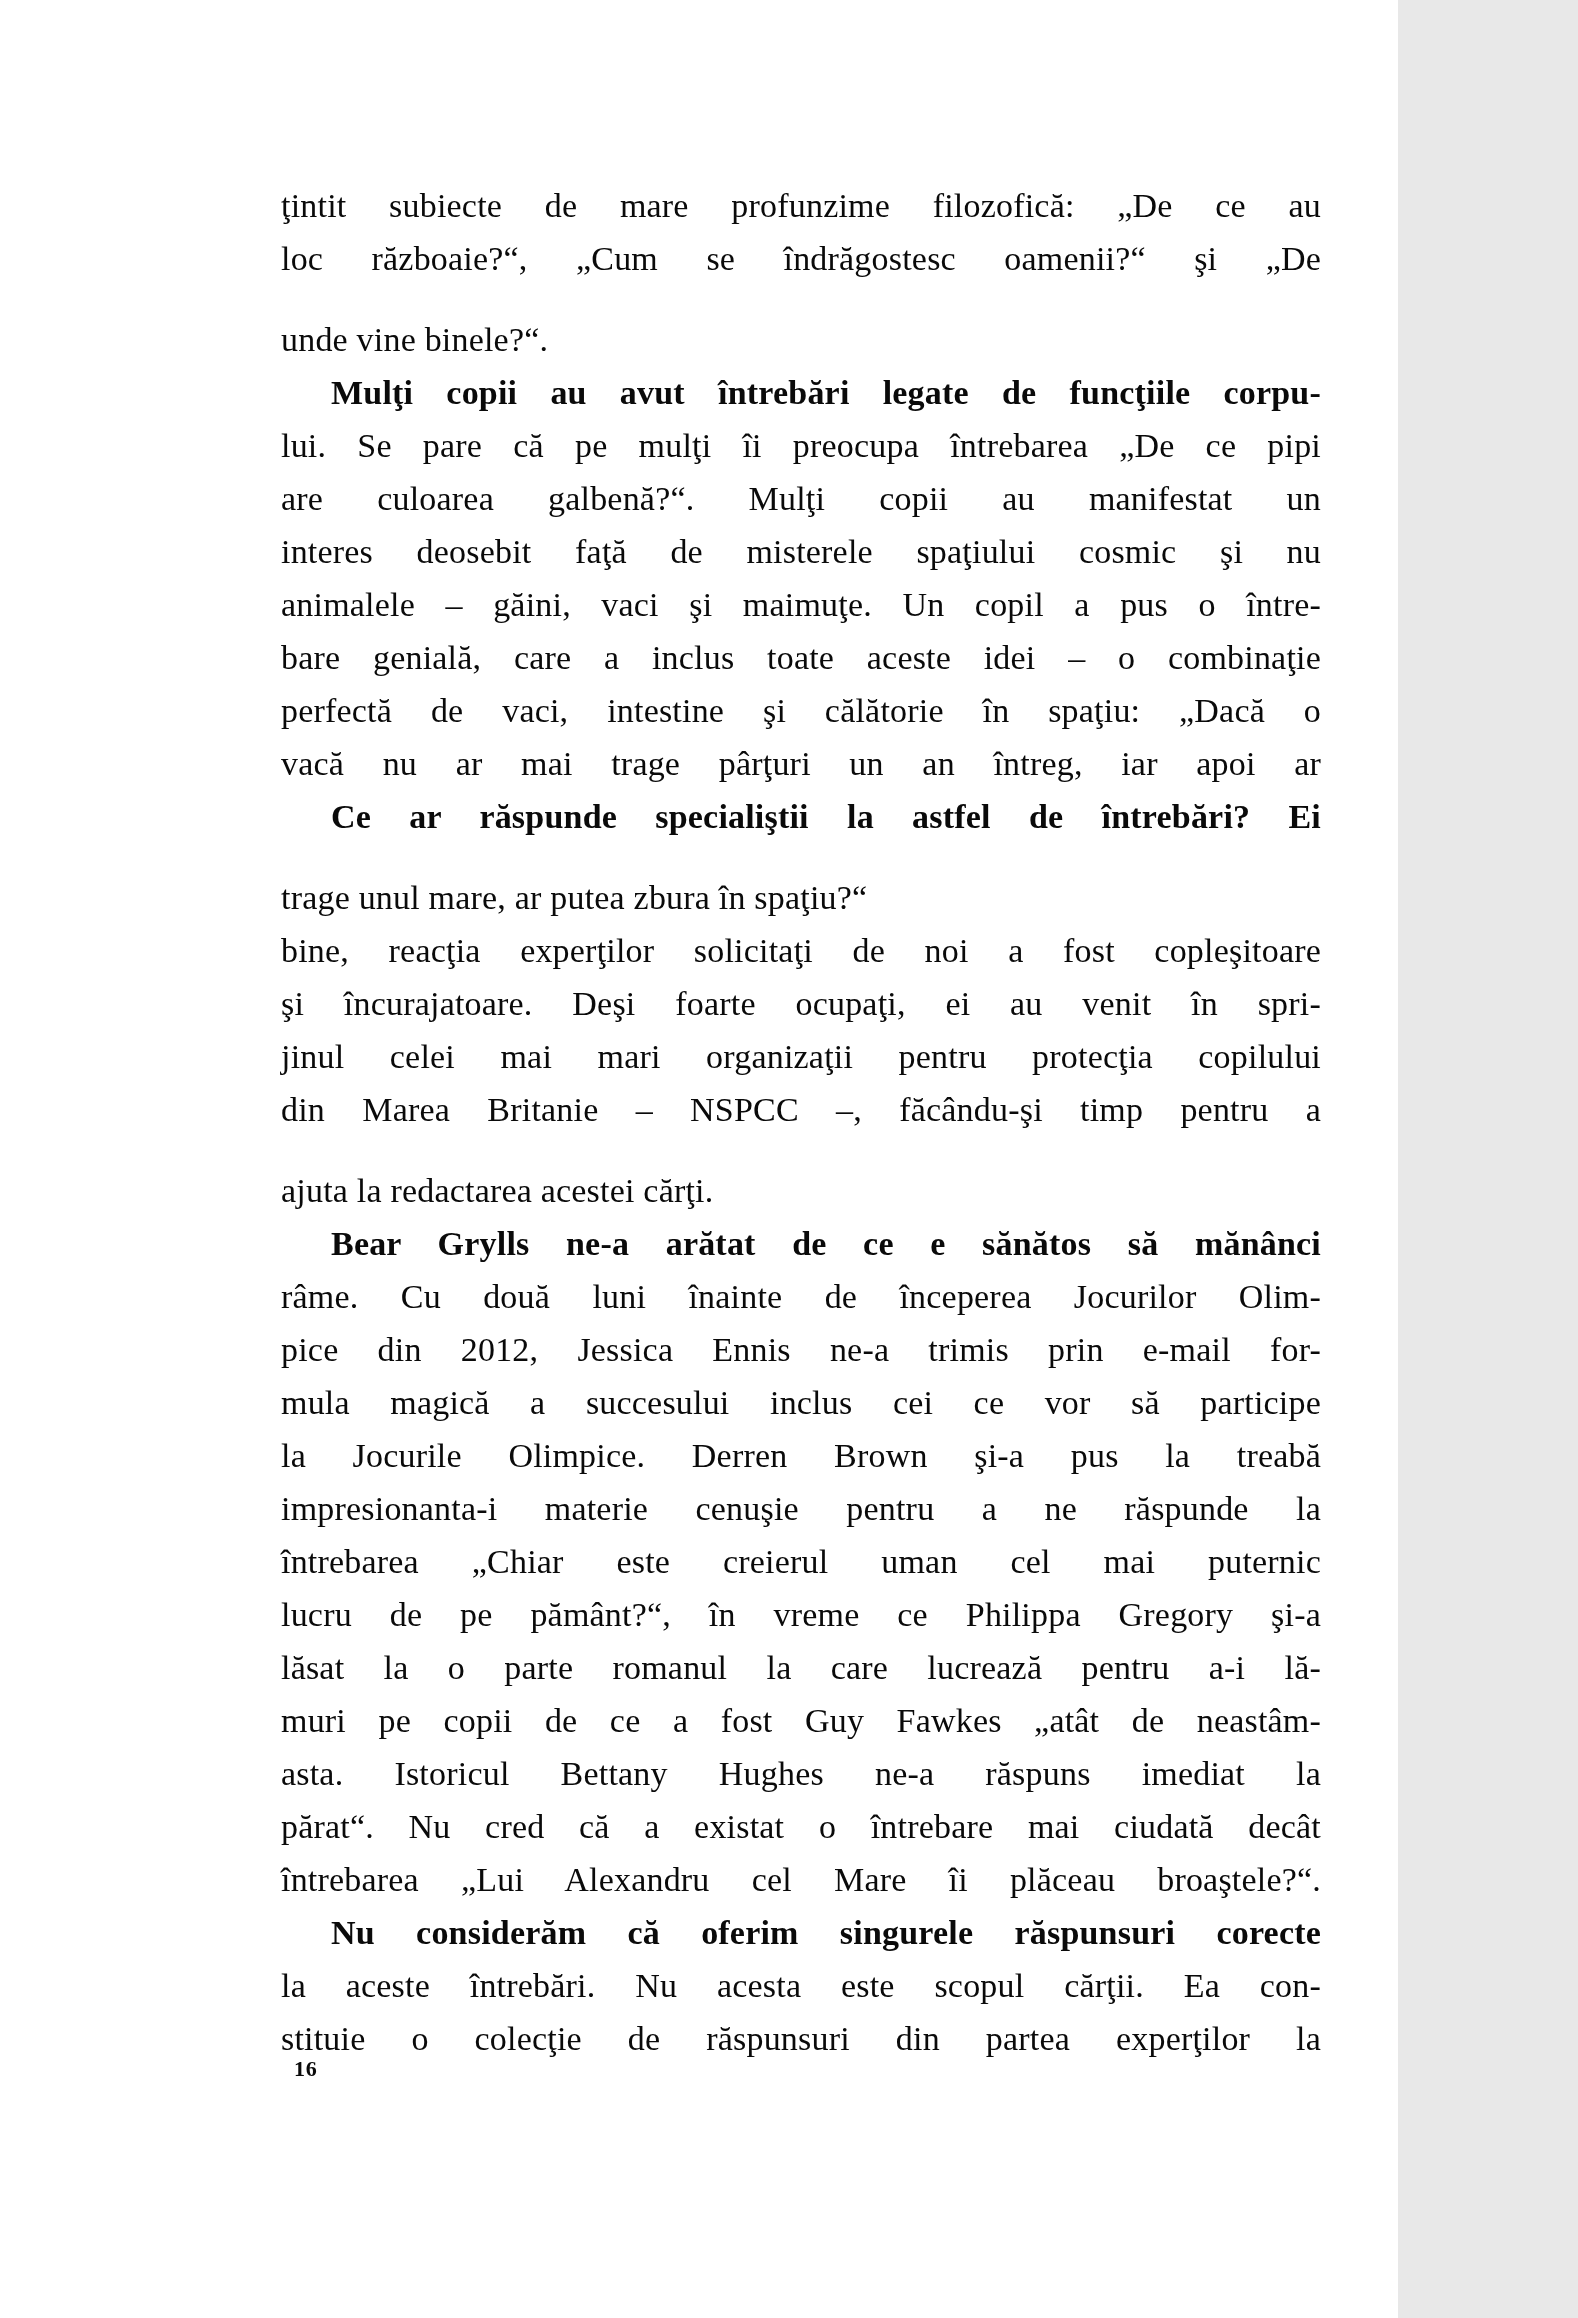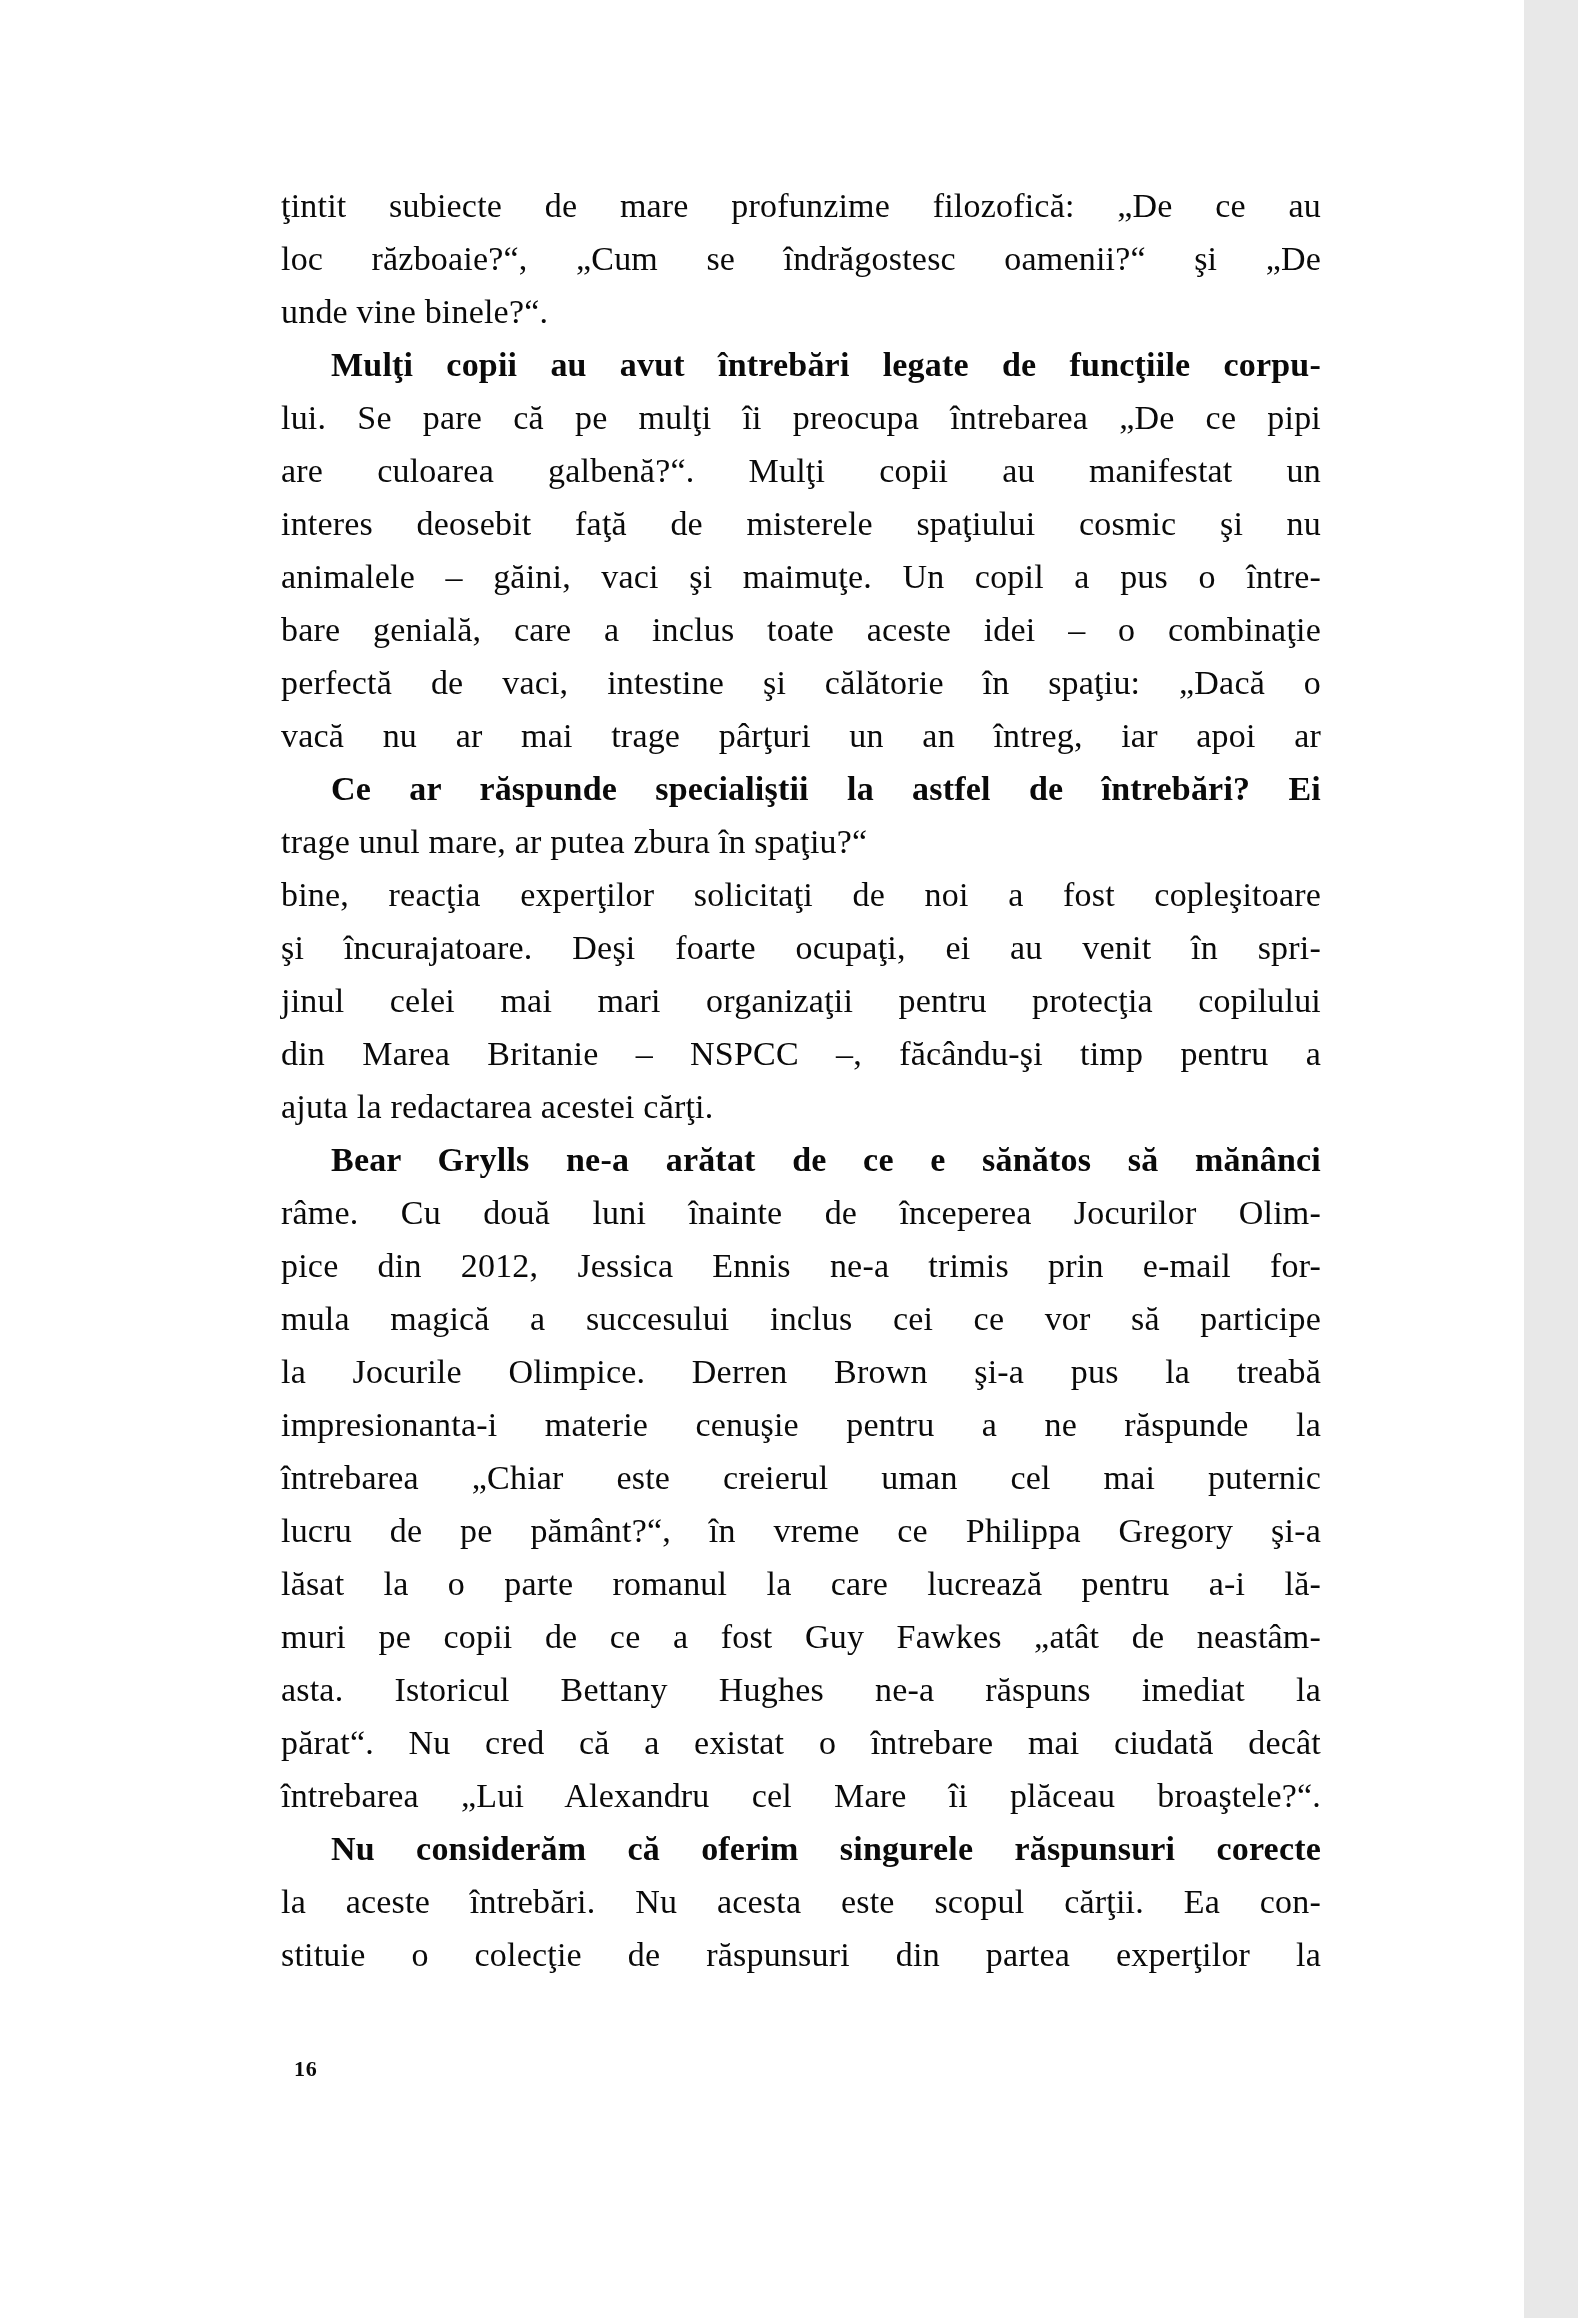--- a/index.html
+++ b/index.html
@@ -2,21 +2,21 @@
 <html style="font-size:13.4px"><head>
 <meta charset="utf-8">
 <style>
   html, body {
     margin: 0;
     padding: 0;
     background: #e8e8e8;
   }
   .page {
     position: relative;
-    width: 1524px;
+    width: 1398px;
     height: 2319px;
     background: #ffffff;
     color: #0a0a0a;
     font-family: "Liberation Serif", "DejaVu Serif", serif;
     overflow: hidden;
   }
   .text-block {
     position: absolute;
     left: 281px;
     top: 179px;
@@ -26,20 +26,21 @@
     font-size: 34px;
     line-height: 53px;
     text-align: justify;
     text-align-last: justify;
     letter-spacing: 0.2px;
     white-space: normal;
     overflow: visible;
   }
   .text-line.para-end {
     text-align-last: left;
+    margin-top: 28px;
   }
   .text-line.indent {
     text-indent: 50px;
     font-weight: bold;
   }
   .page-number {
     position: absolute;
     left: 294px;
     top: 2056px;
     font-size: 22px;

